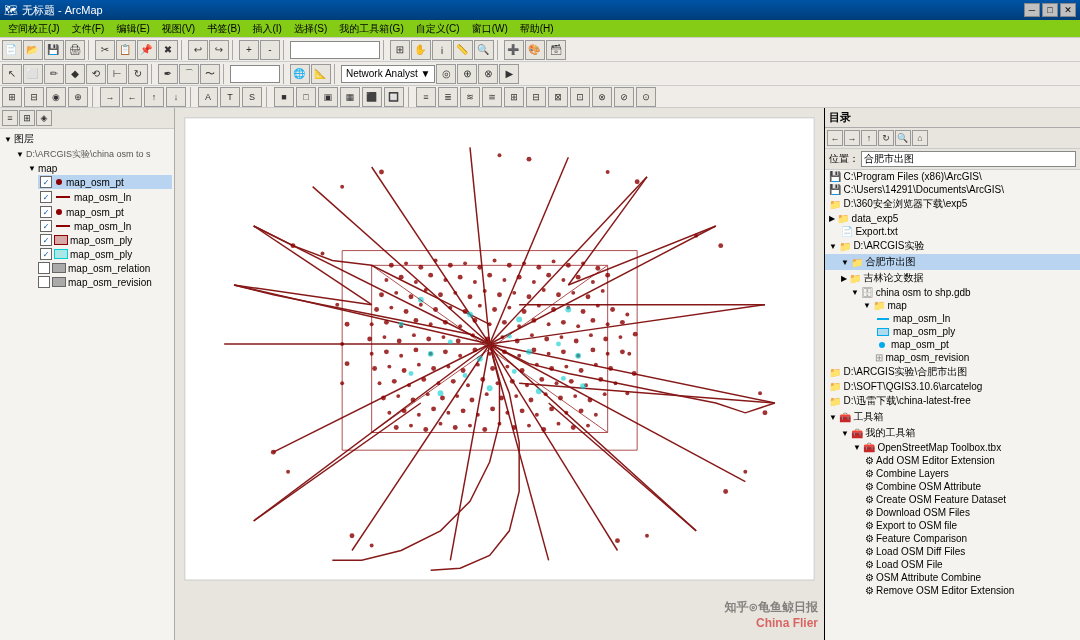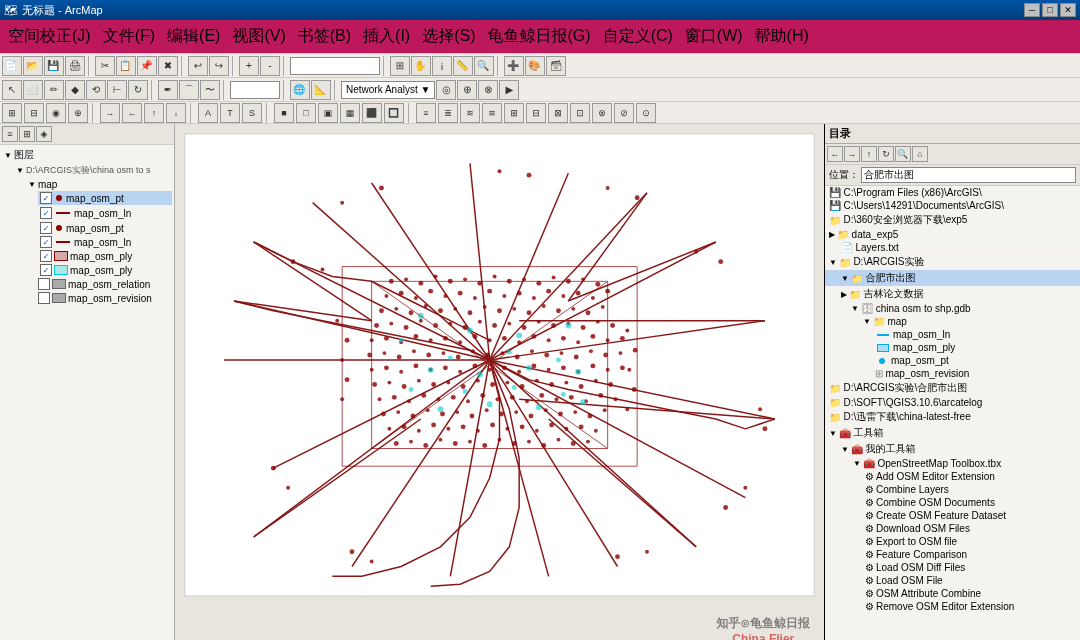--- a/index.html
+++ b/index.html
@@ -15,27 +15,27 @@
       justify-content: space-between;
       padding: 0 4px;
       font-size: 11px;
     }
     .title-bar-left { display: flex; align-items: center; gap: 4px; }
     .title-bar-controls { display: flex; gap: 2px; }
     .title-btn { width: 16px; height: 14px; background: #c0c0c0; border: 1px solid #888; font-size: 9px; display: flex; align-items: center; justify-content: center; cursor: pointer; color: #000; }
 
     
     .menu-bar {
-      background: #be185d;
-      height: 34px;
+      background: #84cc16;
+      height: 18px;
       display: flex;
       align-items: center;
       padding: 0 2px;
       border-bottom: 1px solid #ccc;
-      font-size: 16px;
+      font-size: 10px;
     }
     .menu-item { padding: 0 6px; cursor: pointer; height: 100%; display: flex; align-items: center; }
 
     
     .toolbar {
       background: #f0ede8;
       height: 24px;
       display: flex;
       align-items: center;
       padding: 0 2px;
@@ -152,25 +152,25 @@
     .cat-item.selected { background: #b8d4f0; }
     .location-bar {
       display: flex; align-items: center; gap: 2px;
       padding: 2px 4px; background: #e8e4de; border-bottom: 1px solid #ccc;
       font-size: 10px;
     }
 
     
     .watermark {
       position: absolute;
-      bottom: 10px; right: 14px;
+      bottom: 10px; right: 6px;
       opacity: 0.7;
       font-size: 11px;
       color: #333;
-      text-align: center;
+      text-align: right;
     }
 
     
     .osm-map {
       position: absolute;
       top: 0; left: 0; right: 0; bottom: 0;
     }
 
     
     ::-webkit-scrollbar { width: 12px; height: 12px; }
@@ -196,21 +196,21 @@
 </div>
 
 <div class="menu-bar">
   <div class="menu-item">空间校正(J)</div>
   <div class="menu-item">文件(F)</div>
   <div class="menu-item">编辑(E)</div>
   <div class="menu-item">视图(V)</div>
   <div class="menu-item">书签(B)</div>
   <div class="menu-item">插入(I)</div>
   <div class="menu-item">选择(S)</div>
-  <div class="menu-item">龟鱼鲸日报(G)</div>
+  <div class="menu-item">我的工具箱(G)</div>
   <div class="menu-item">自定义(C)</div>
   <div class="menu-item">窗口(W)</div>
   <div class="menu-item">帮助(H)</div>
 </div>
 
 <div class="toolbar">
   <div class="tb-btn">📄</div>
   <div class="tb-btn">📂</div>
   <div class="tb-btn">💾</div>
   <div class="tb-btn">🖨</div>
@@ -756,21 +756,21 @@
         <span style="color:#d4a800;">📁</span>
         <span>D:\360安全浏览器下载\exp5</span>
       </div>
       <div class="cat-item" style="padding-left:4px;">
         <span style="font-size:8px;">▶</span>
         <span style="color:#d4a800;">📁</span>
         <span>data_exp5</span>
       </div>
       <div class="cat-item" style="padding-left:16px;">
         <span>📄</span>
-        <span>Layers.txt</span>
+        <span>Export.txt</span>
       </div>
       <div class="cat-item" style="padding-left:4px;">
         <span style="font-size:8px;">▼</span>
         <span style="color:#d4a800;">📁</span>
         <span>D:\ARCGIS实验</span>
       </div>
       <div class="cat-item selected" style="padding-left:16px;background:#b8d4f0;">
         <span style="font-size:8px;">▼</span>
         <span style="color:#d4a800;">📁</span>
         <span>合肥市出图</span>
@@ -838,21 +838,21 @@
       <div class="cat-item" style="padding-left:40px;">
         <span>⚙</span>
         <span>Add OSM Editor Extension</span>
       </div>
       <div class="cat-item" style="padding-left:40px;">
         <span>⚙</span>
         <span>Combine Layers</span>
       </div>
       <div class="cat-item" style="padding-left:40px;">
         <span>⚙</span>
-        <span>Combine OSM Documents</span>
+        <span>Combine OSM Attribute</span>
       </div>
       <div class="cat-item" style="padding-left:40px;">
         <span>⚙</span>
         <span>Create OSM Feature Dataset</span>
       </div>
       <div class="cat-item" style="padding-left:40px;">
         <span>⚙</span>
         <span>Download OSM Files</span>
       </div>
       <div class="cat-item" style="padding-left:40px;">

